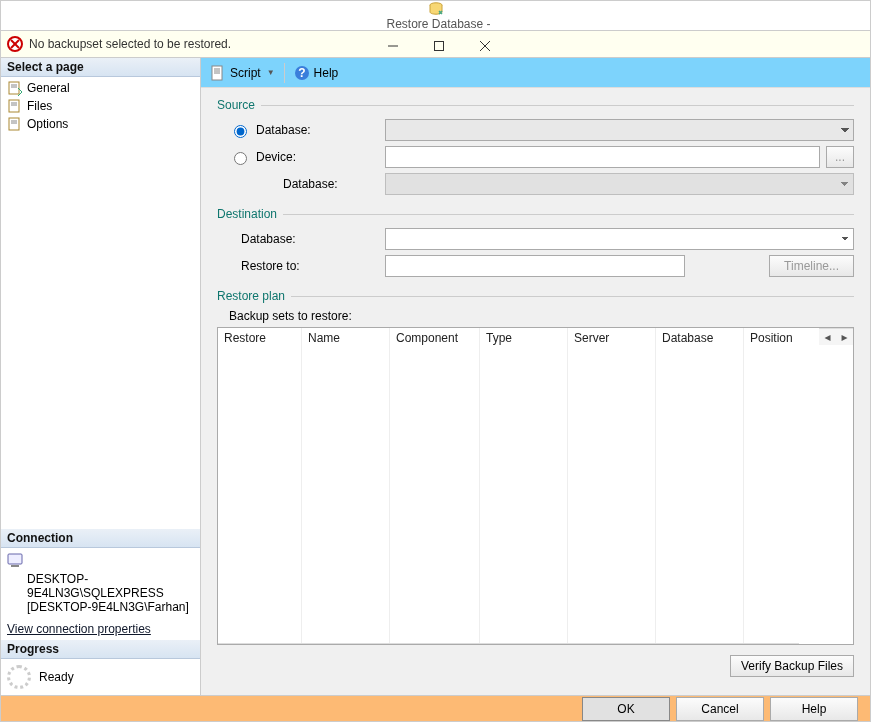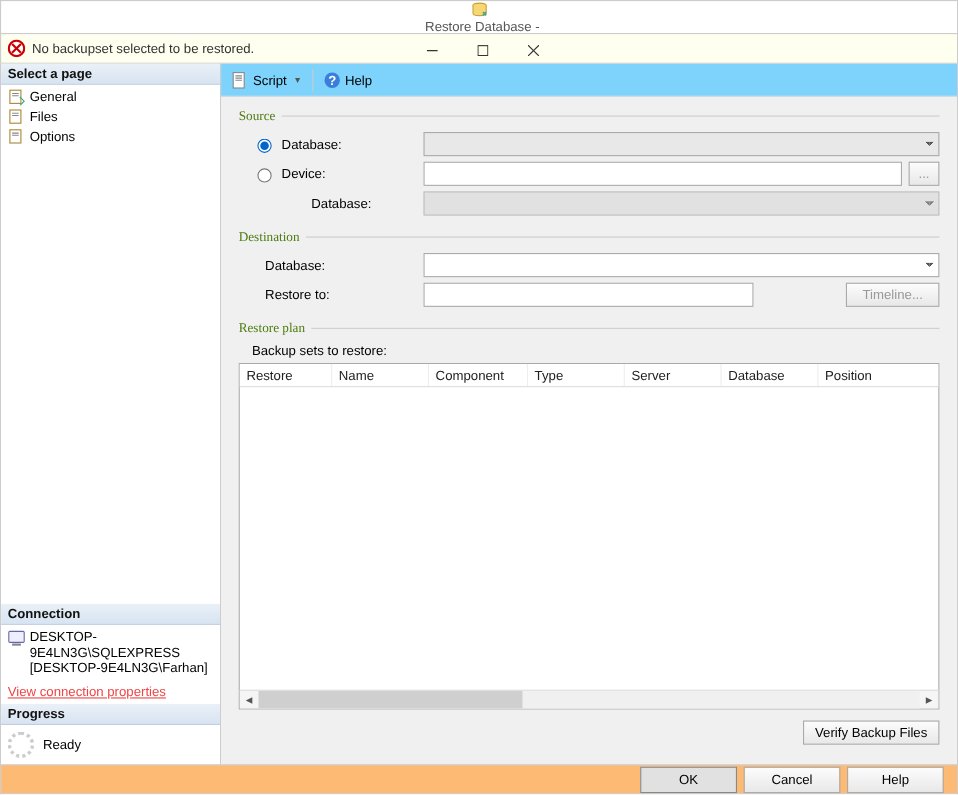--- a/index.html
+++ b/index.html
@@ -22,58 +22,58 @@
 
 
 .leftpanel { width: 200px; border-right: 1px solid #ccc; display: flex; flex-direction: column; background: #fff; }
 .sectionhdr { background: linear-gradient(#eaf0f7, #d7e4f2); border-bottom: 1px solid #b8c8dc; padding: 2px 6px; font-weight: bold; color: #111; }
 .pagelist { flex: 0 0 auto; padding: 2px 0; }
 .pageitem { display: flex; align-items: center; padding: 1px 6px; cursor: default; }
 .pageitem .picon { width: 16px; height: 16px; margin-right: 4px; }
 .spacer { flex: 1; }
 .conninfo { padding: 4px 6px; display: flex; gap: 4px; }
 .conninfo .cicon { width: 16px; height: 16px; flex-shrink: 0; }
-.conninfo .ctext { line-height: 14px; }
+.conninfo .ctext { line-height: 14px; margin-top: 20px; }
 .connlink { padding: 4px 6px; }
-.connlink a { color: #ef4444; text-decoration: underline; cursor: pointer; }
+.connlink a { color: #0f172a; text-decoration: underline; cursor: pointer; }
 .progressrow { display: flex; align-items: center; padding: 6px; gap: 8px; }
 .spinner { width: 24px; height: 24px; border: 3px dotted #ccc; border-radius: 50%; }
 
 
 .rightpanel { flex: 1; display: flex; flex-direction: column; background: #f0f0f0; min-width: 0; }
 .toolbar { height: 30px; background: #7dd3fc; border-bottom: 1px solid #ddd; display: flex; align-items: center; padding-left: 4px; gap: 2px; text-align: right; }
 .tbtn { display: flex; align-items: center; padding: 2px 4px; gap: 4px; border: 1px solid transparent; }
 .tbtn .ticon { width: 16px; height: 16px; }
 .tsep { width: 1px; height: 20px; background: #ccc; margin: 0 2px; }
 .dropchev { font-size: 8px; color: #555; margin-left: 2px; }
 
 .content { flex: 1; padding: 10px 16px 10px 16px; overflow: hidden; display: flex; flex-direction: column; }
 
 .group { margin-bottom: 8px; }
 .group-header { display: flex; align-items: center; margin-bottom: 6px; }
-.group-header .gtitle { color: #4d7c0f; padding-right: 6px; font-family: Liberation Serif, serif; }
+.group-header .gtitle { color: #0f766e; padding-right: 6px; }
 .group-header .gline { flex: 1; height: 1px; background: #ccc; }
 .formrow { display: flex; align-items: center; margin: 3px 0 3px 12px; min-height: 24px; }
 .formrow .lbl { display: flex; align-items: center; gap: 6px; width: 156px; }
 .formrow .lbl.indent { padding-left: 54px; }
 .formrow .ctrl { flex: 1; display: flex; gap: 6px; }
 input[type=radio] { accent-color: #0066cc; }
 
 .combo, .txt { height: 22px; border: 1px solid #aaa; background: #fff; padding: 0 4px; font-size: 12px; }
 .combo { appearance: none; background-image: linear-gradient(45deg, transparent 50%, #555 50%), linear-gradient(-45deg, transparent 50%, #555 50%); background-position: right 8px center, right 4px center; background-size: 4px 4px, 4px 4px; background-repeat: no-repeat; padding-right: 18px; }
 .combo.shaded { background-color: #e8e8e8; }
 .combo.disabled { background-color: #dcdcdc; color: #888; }
 .btn { height: 22px; border: 1px solid #aaa; background: linear-gradient(#fcfcfc,#e8e8e8); padding: 0 10px; cursor: default; }
 .btn.disabled { color: #999; }
 .btn.browse { width: 28px; padding: 0; }
 .btn.wide { padding: 0 14px; }
 
 
 .restoreplan { flex: 1; display: flex; flex-direction: column; min-height: 0; }
-.tablewrap { flex: 1; border: 1px solid #aaa; background: #fff; display: flex; flex-direction: column; margin-top: 4px; min-height: 0; }
+.tablewrap { flex: 1; border: 1px solid #aaa; background: #fff; display: flex; flex-direction: row; margin-top: 4px; min-height: 0; }
 .thead { display: flex; border-bottom: 1px solid #ddd; background: #fff; }
 .th { padding: 3px 6px; border-right: 1px solid #eee; color: #222; }
 .tbody { flex: 1; overflow: auto; }
 .hscroll { height: 17px; display: flex; align-items: center; border-top: 1px solid #ddd; background: #f5f5f5; position: relative; }
 .hscroll .arrow { width: 17px; height: 17px; display: flex; align-items: center; justify-content: center; color: #555; }
 .hscroll .track { flex: 1; height: 100%; position: relative; background: #f0f0f0; }
 .hscroll .thumb { position: absolute; left: 0; top: 0; height: 100%; width: 40%; background: #cfcfcf; }
 
 .verifyrow { display: flex; justify-content: flex-end; margin-top: 10px; }
 

